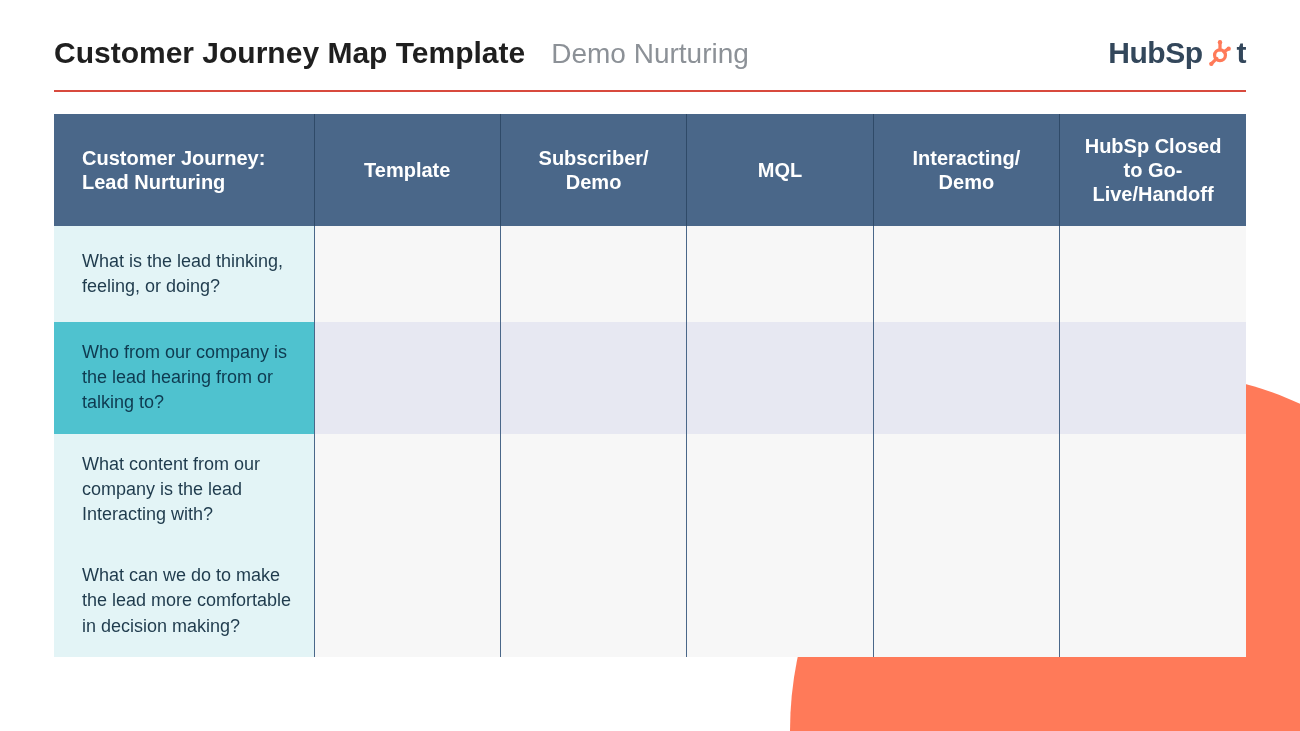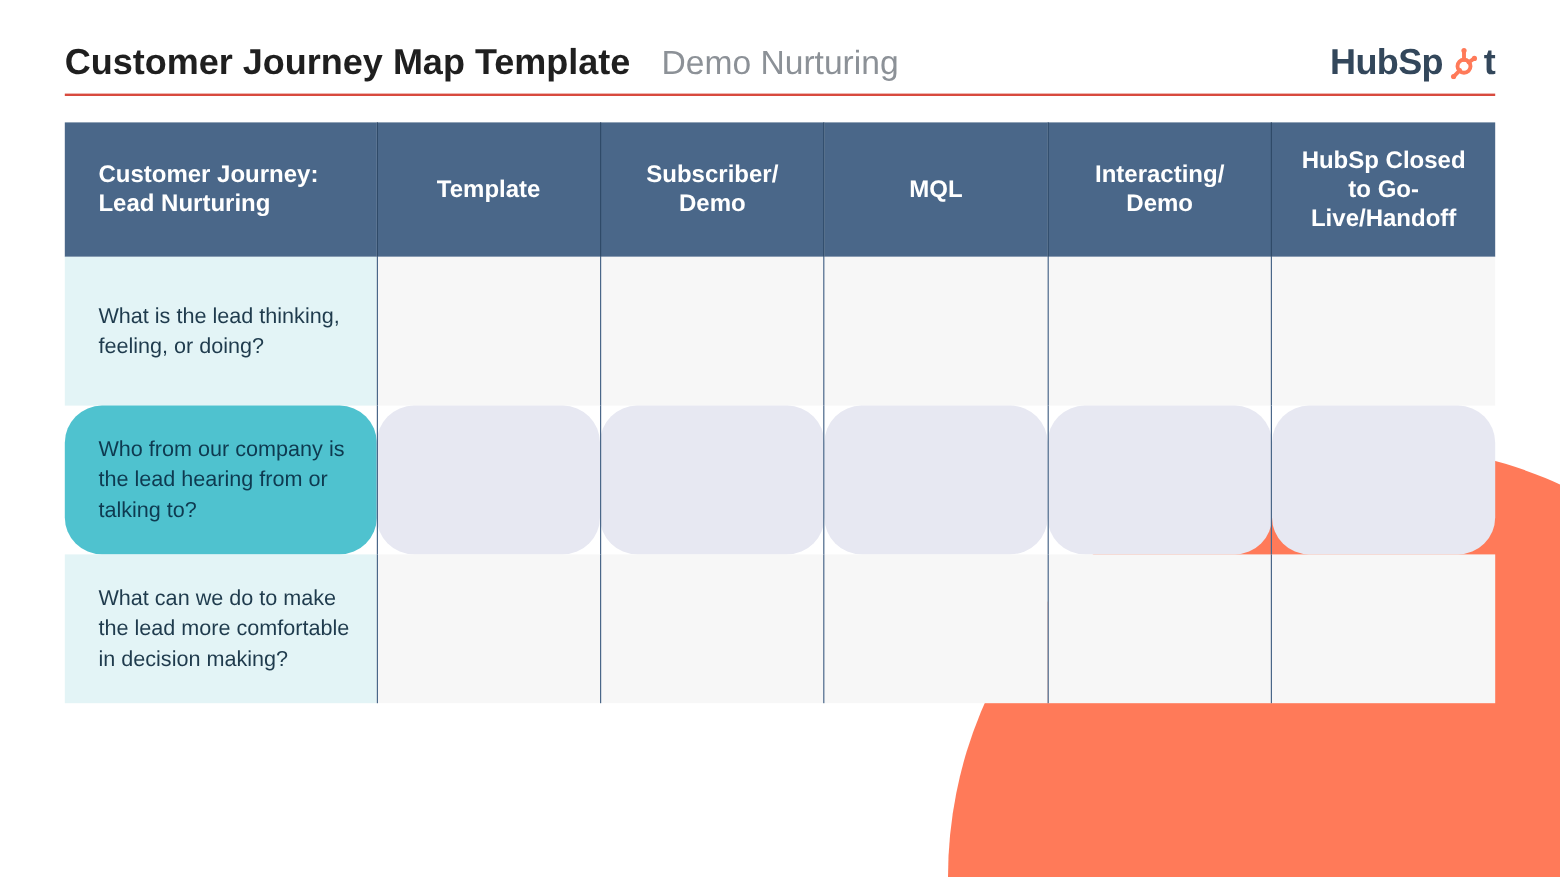--- a/index.html
+++ b/index.html
@@ -16,21 +16,21 @@
   }
   .page {
     position: relative;
     z-index: 1;
     padding: 36px 54px 0 54px;
   }
   .hdr {
     display: flex;
     align-items: center;
     justify-content: space-between;
-    padding-bottom: 8px;
+    padding-bottom: 20px;
     border-bottom: 2px solid #d84a3e;
   }
   .hdr-left { display: flex; align-items: baseline; gap: 26px; }
   .title { font-size: 30px; font-weight: 700; color: #1f1f1f; }
   .subtitle { font-size: 28px; font-weight: 400; color: #8c9197; }
   .logo { display: flex; align-items: center; gap: 4px; font-size: 30px; font-weight: 700; color: #33475b; letter-spacing: -0.5px; justify-content: flex-end; }
   .sprocket { width: 26px; height: 26px; color:#ff7a59; }
   .tbl {
     margin-top: 22px;
     border-collapse: collapse;
@@ -49,37 +49,37 @@
     vertical-align: middle;
     line-height: 1.2;
   }
   .tbl th:first-child {
     text-align: left;
     padding-left: 28px;
     width: 260px;
     border-left: none;
   }
   .tbl td {
-    height: 124px;
+    height: 96px;
     vertical-align: middle;
     padding: 18px 22px;
     font-size: 18px;
     line-height: 1.4;
     color: #1f3b4d;
     border-left: 1px solid #4a6789;
     font-weight: 500;
   }
   .tbl td:first-child {
     border-left: none;
     padding-left: 28px;
   }
   .row-a td:first-child { background: #e3f4f6; }
   .row-a td { background: #f7f7f7; }
   .row-b td:first-child { background: #4fc2cf; color: #0e3a50; }
-  .row-b td { background: #e7e8f2; border-radius: 31px; }
+  .row-b td { background: #e7e8f2; }
 </style>
 </head>
 <body>
 
 <div class="blob"></div>
 
 <div class="page">
 
   <div class="hdr">
     <div class="hdr-left">
@@ -123,20 +123,28 @@
       </tr>
       <tr class="row-b">
         <td>Who from our company is the lead hearing from or talking to?</td>
         <td></td>
         <td></td>
         <td></td>
         <td></td>
         <td></td>
       </tr>
       <tr class="row-a">
+        <td>What content from our company is the lead Interacting with?</td>
+        <td></td>
+        <td></td>
+        <td></td>
+        <td></td>
+        <td></td>
+      </tr>
+      <tr class="row-a">
         <td>What can we do to make the lead more comfortable in decision making?</td>
         <td></td>
         <td></td>
         <td></td>
         <td></td>
         <td></td>
       </tr>
     </tbody>
   </table>
 

